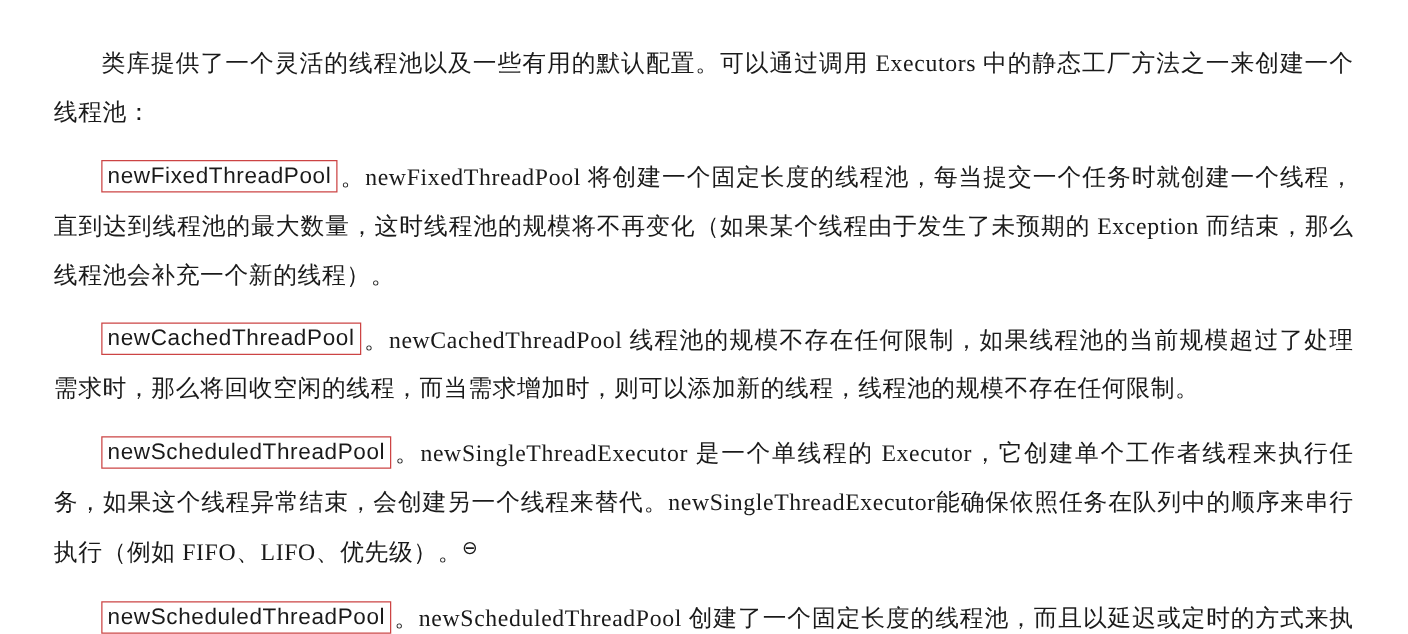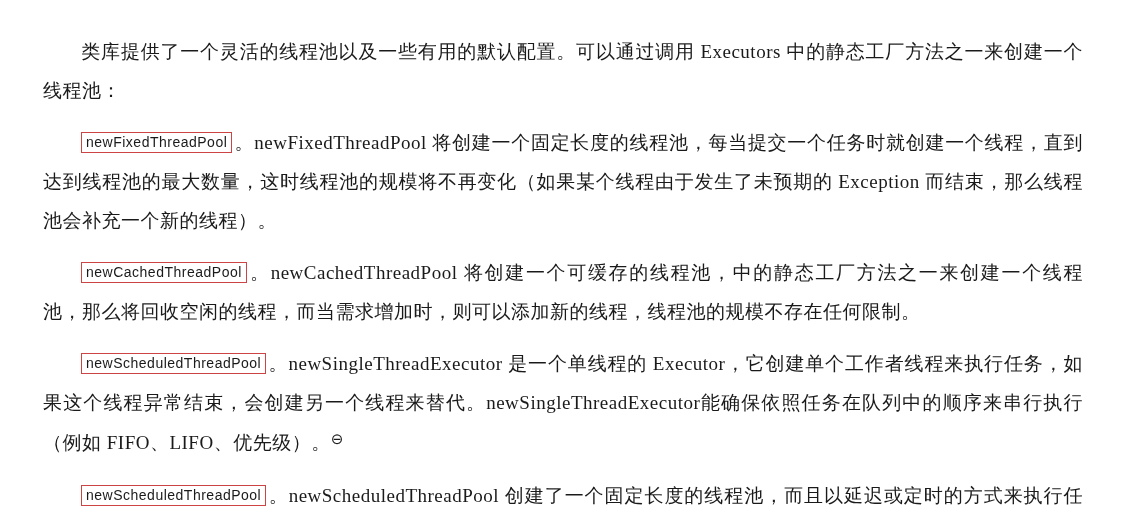--- a/index.html
+++ b/index.html
@@ -21,21 +21,21 @@
   }
   .indent {
     display: inline-block;
     width: 2em;
   }
   .hl {
     border: 1px solid #cc4444;
     padding: 0 4px 1px 4px;
     font-family: Arial, "Helvetica", sans-serif;
     font-weight: normal;
-    font-size: 14px;
+    font-size: 18px;
     display: inline-block;
     line-height: 1.3;
     margin: 2px 2px 0 0;
     position: relative;
     top: -2px;
   }
   .sup-circle {
     font-size: 15px;
     vertical-align: super;
     position: relative;
@@ -43,17 +43,17 @@
     font-family: Arial, sans-serif;
   }
 </style>
 </head>
 <body>
 
 <p><span class="indent"></span><span>类库提供了一个灵活的线程池以及一些有用的默认配置。可以通过调用 Executors 中的静态工厂方法之一来创建一个线程池：</span></p>
 
 <p><span class="indent"></span><span class="hl">newFixedThreadPool</span><span>。newFixedThreadPool 将创建一个固定长度的线程池，每当提交一个任务时就创建一个线程，直到达到线程池的最大数量，这时线程池的规模将不再变化（如果某个线程由于发生了未预期的 Exception 而结束，那么线程池会补充一个新的线程）。</span></p>
 
-<p><span class="indent"></span><span class="hl">newCachedThreadPool</span><span>。newCachedThreadPool 将创建一个可缓存的线程池，中的静态工厂方法之一来创建一个线程池，那么将回收空闲的线程，而当需求增加时，则可以添加新的线程，线程池的规模不存在任何限制。</span></p>
+<p><span class="indent"></span><span class="hl">newCachedThreadPool</span><span>。newCachedThreadPool 线程池的规模不存在任何限制，如果线程池的当前规模超过了处理需求时，那么将回收空闲的线程，而当需求增加时，则可以添加新的线程，线程池的规模不存在任何限制。</span></p>
 
 <p><span class="indent"></span><span class="hl">newScheduledThreadPool</span><span>。newSingleThreadExecutor 是一个单线程的 Executor，它创建单个工作者线程来执行任务，如果这个线程异常结束，会创建另一个线程来替代。newSingleThreadExecutor能确保依照任务在队列中的顺序来串行执行（例如 FIFO、LIFO、优先级）。</span><span class="sup-circle">⊖</span></p>
 
 <p><span class="indent"></span><span class="hl">newScheduledThreadPool</span><span>。newScheduledThreadPool 创建了一个固定长度的线程池，而且以延迟或定时的方式来执行任务，类似于 Timer（参见 6.2.5 节）。</span></p>
 
 </body></html>

